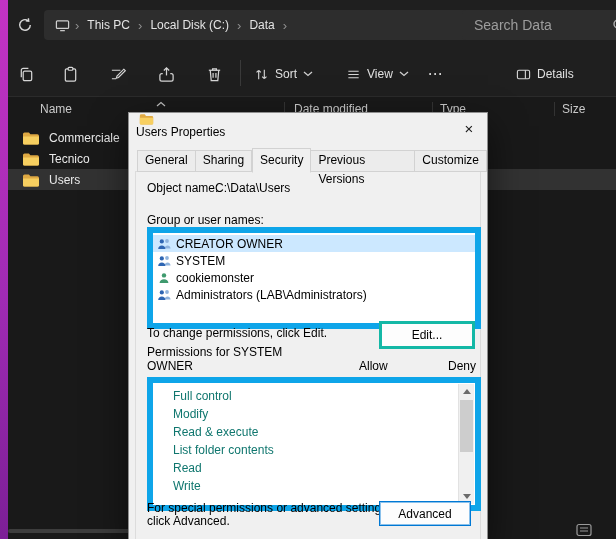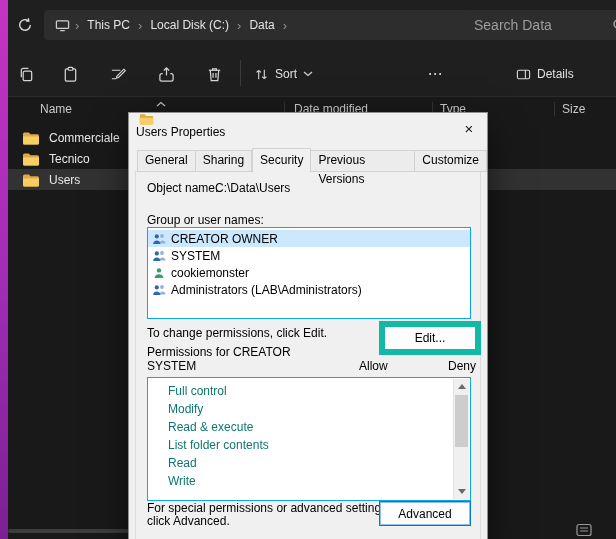--- a/index.html
+++ b/index.html
@@ -34,25 +34,25 @@
   .dlg-title .t{margin-left:7px;color:#000;}
   .dlg-close{position:absolute;right:0;top:0;width:36px;height:30px;display:flex;align-items:center;
     justify-content:center;font-size:15px;color:#1a1a1a;cursor:default;}
   .tabs{position:absolute;left:8px;top:35px;display:flex;align-items:flex-end;z-index:2;}
   .tab{height:20px;line-height:19px;padding:0 7px;background:#ececec;border:1px solid #d2d2d2;border-left:none;}
   .tab:first-child{border-left:1px solid #d2d2d2;}
   .tab.active{height:23px;line-height:22px;background:#f0f0f0;border:1px solid #d2d2d2;
     border-bottom:1px solid #f0f0f0;margin-bottom:-1px;position:relative;z-index:3;}
   .content-box{position:absolute;left:6px;top:58px;width:344px;height:380px;border:1px solid #dcdcdc;}
   .lbl{position:absolute;color:#000;line-height:14px;}
-  .listbox{position:absolute;background:#fff;border:1px solid #0ea5e9;}
+  .listbox{position:absolute;background:#fff;border:6px solid #0ea5e9;}
   .urow{height:17px;display:flex;align-items:center;padding-left:4px;}
   .urow.sel{background:#cce8ff;}
   .urow .ut{margin-left:5px;}
-  .btn{position:absolute;background:#fdfdfd;border:6px solid #14b8a6;display:flex;align-items:center;
+  .btn{position:absolute;background:#fdfdfd;border:3px solid #14b8a6;display:flex;align-items:center;
     justify-content:center;color:#000;}
   .btn.default{border:1px solid #0078d4;box-shadow:inset 0 0 0 1px rgba(0,120,212,.45);}
   .perm{line-height:18px;padding-left:20px;color:#0f766e;}
   .sb{position:absolute;top:1px;bottom:1px;right:1px;width:15px;background:#f0f0f0;border-left:1px solid #e2e2e2;}
   .sb .arr{position:absolute;left:0;width:15px;height:15px;display:flex;align-items:center;justify-content:center;}
   .tri-up{width:0;height:0;border-left:4px solid transparent;border-right:4px solid transparent;border-bottom:5px solid #6b6b6b;}
   .tri-down{width:0;height:0;border-left:4px solid transparent;border-right:4px solid transparent;border-top:5px solid #6b6b6b;}
   .sb .thumb{position:absolute;left:1px;width:13px;background:#cdcdcd;}
   .hthumb{position:absolute;left:8px;top:529px;width:270px;height:4px;border-radius:2px;background:#3d3d3d;}
 </style>
@@ -159,20 +159,29 @@
       <svg width="15" height="15" viewBox="0 0 16 16" fill="none" stroke="#d6d6d6" stroke-width="1.2">
         <path d="M5 13V3.5M5 3.5L2.7 5.8M5 3.5l2.3 2.3"></path>
           <path d="M11 3v9.5M11 12.5l-2.3-2.3M11 12.5l2.3-2.3"></path>
       </svg>
       <span class="cmd-label">Sort</span>
       <svg width="10" height="6">
           <use href="#i-chevdown"></use>
         </svg>
     </div>
 
+    <div class="iconbtn" style="position:absolute;left:332px;top:12px;height:24px;padding:0 6px;">
+      <svg width="15" height="15" viewBox="0 0 16 16" fill="none" stroke="#d6d6d6" stroke-width="1.2">
+        <path d="M2.5 4.5h11M2.5 8h11M2.5 11.5h11"></path>
+      </svg>
+      <span class="cmd-label">View</span>
+      <svg width="10" height="6">
+          <use href="#i-chevdown"></use>
+        </svg>
+    </div>
 
     <div class="iconbtn" style="position:absolute;left:414px;top:12px;width:28px;height:24px;color:#d6d6d6;font-weight:bold;letter-spacing:1px;">···</div>
 
     <div class="iconbtn" style="position:absolute;left:500px;top:10px;height:28px;padding:0 8px;">
       <svg width="15" height="15" viewBox="0 0 16 16" fill="none" stroke="#d6d6d6" stroke-width="1.2">
         <rect x="1.5" y="3.5" width="13" height="9" rx="1.5"></rect>
           <path d="M10 3.5v9"></path>
       </svg>
       <span class="cmd-label">Details</span>
     </div>
@@ -264,21 +273,21 @@
         <svg width="14" height="12">
             <use href="#i-users2"></use>
           </svg>
         <span class="ut">Administrators (LAB\Administrators)</span>
       </div>
     </div>
 
     <div class="lbl" style="left:18px;top:213px;">To change permissions, click Edit.</div>
     <div class="btn" style="left:250px;top:208px;width:90px;height:22px;">Edit...</div>
 
-    <div class="lbl" style="left:18px;top:232px;width:155px;">Permissions for CREATOR SYSTEM</div>
+    <div class="lbl" style="left:18px;top:232px;width:155px;">Permissions for SYSTEM OWNER</div>
     <div class="lbl" style="left:230px;top:246px;">Allow</div>
     <div class="lbl" style="left:291px;top:246px;margin-left:28px;">Deny</div>
 
     <div class="listbox" style="left:18px;top:264px;width:322px;height:118px;padding-top:4px;">
       <div class="perm">Full control</div>
       <div class="perm">Modify</div>
       <div class="perm">Read &amp; execute</div>
       <div class="perm">List folder contents</div>
       <div class="perm">Read</div>
       <div class="perm">Write</div>

